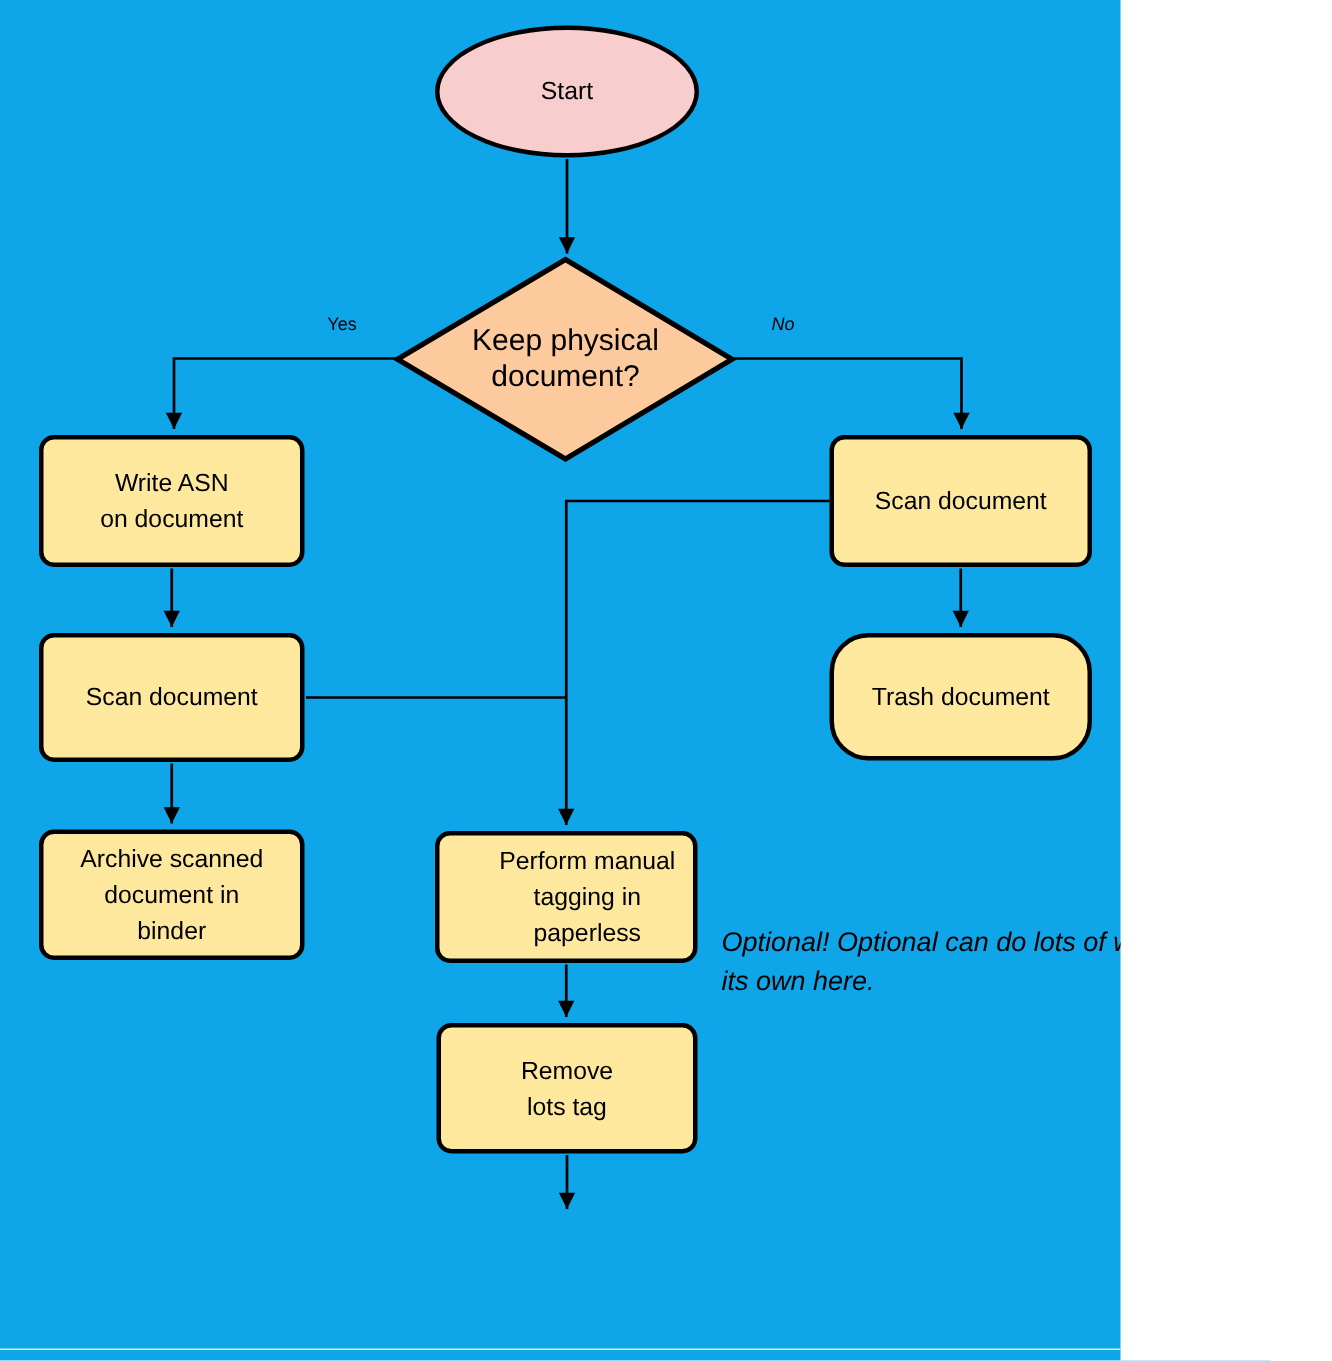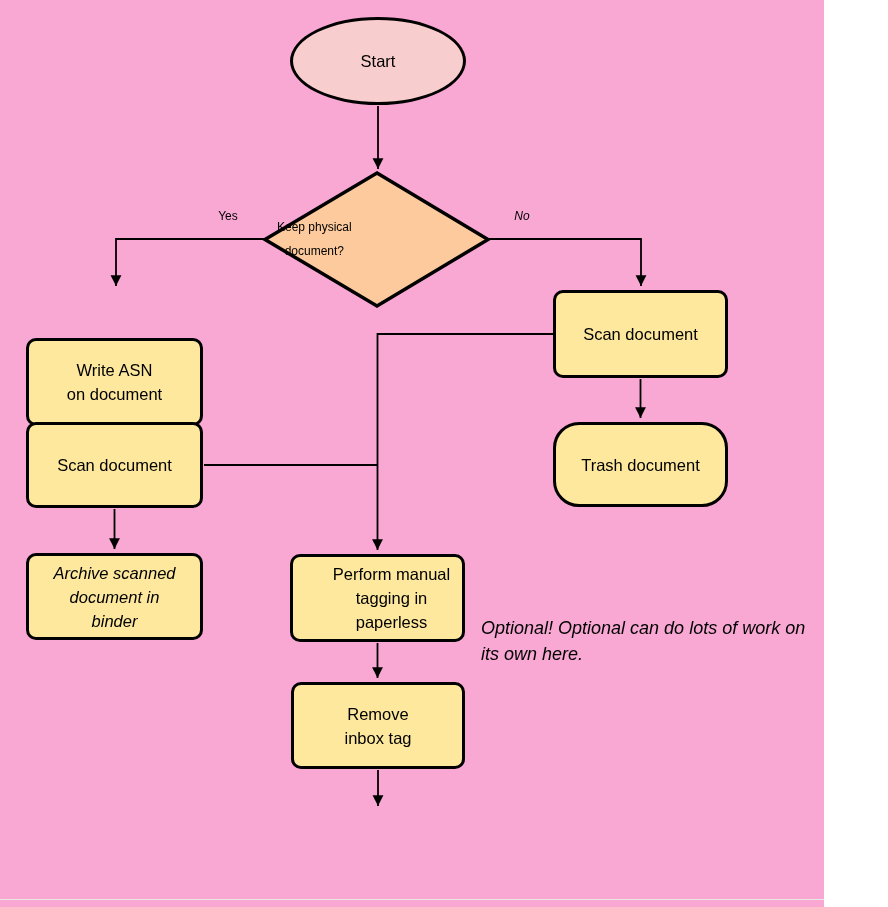--- a/index.html
+++ b/index.html
@@ -1,20 +1,20 @@
 <!DOCTYPE html>
 <html><head>
 <meta charset="utf-8">
 <style>
   html, body { margin: 0; padding: 0; background: #ffffff; }
   .canvas {
     position: relative;
-    width: 824px;
+    width: 747px;
     height: 907px;
-    background: #f9a8d4;
+    background: #0ea5e9;
     overflow: hidden;
     font-family: "Liberation Sans", sans-serif;
     color: #000;
   }
   .edges-layer {
     position: absolute;
     left: 0; top: 0;
     width: 888px; height: 907px;
   }
   .edge {
@@ -40,23 +40,23 @@
   }
   .terminal {
     background: #f8cdcd;
     border: 3px solid #000;
     border-radius: 50%;
   }
   .decision-label {
     position: absolute;
     display: flex;
     align-items: center;
-    justify-content: flex-start;
+    justify-content: center;
     text-align: center;
-    font-size: 12px;
+    font-size: 20px;
     line-height: 24px;
     white-space: pre-line;
   }
   .edge-label {
     position: absolute;
     font-size: 12px;
     text-align: center;
   }
   .note {
     position: absolute;
@@ -69,23 +69,23 @@
     position: absolute;
     left: 0;
     top: 899px;
     width: 888px;
     height: 0;
     border-top: 1px solid #e9e9e4;
   }
 
   
   #n-start   { left: 290px; top: 17px;  width: 176px; height: 88px; }
-  #n-write   { left: 26px;  top: 290px; width: 177px; height: 88px; margin-top: 48px; }
+  #n-write   { left: 26px;  top: 290px; width: 177px; height: 88px; }
   #n-scanl   { left: 26px;  top: 422px; width: 177px; height: 86px; }
-  #n-archive { left: 26px;  top: 553px; width: 177px; height: 87px; font-style: italic; }
+  #n-archive { left: 26px;  top: 553px; width: 177px; height: 87px; }
   #n-scanr   { left: 553px; top: 290px; width: 175px; height: 88px; }
   #n-trash   { left: 553px; top: 422px; width: 175px; height: 85px; border-radius: 26px; }
   #n-tag     { left: 290px; top: 554px; width: 175px; height: 88px; padding-left: 28px; }
   #n-remove  { left: 291px; top: 682px; width: 174px; height: 87px; }
   #n-end     { left: 290px; top: 811px; width: 176px; height: 82px; }
   #n-decision-label { left: 277px; top: 199px; width: 200px; height: 80px; }
   #lbl-yes   { left: 196px; top: 209px; width: 64px; }
   #lbl-no    { left: 494px; top: 209px; width: 56px; font-style: italic; }
   #note      { left: 481px; top: 589px; width: 410px; }
 </style>
@@ -155,21 +155,21 @@
   </div>
 
   <div class="node process" id="n-tag">
     <span>Perform manual
 tagging in
 paperless</span>
   </div>
 
   <div class="node process" id="n-remove">
     <span>Remove
-inbox tag</span>
+lots tag</span>
   </div>
 
 
   <div class="note" id="note">
     <span>Optional! Optional can do lots of work on
 its own here.</span>
   </div>
 
   <div class="bottom-divider"></div>
 

